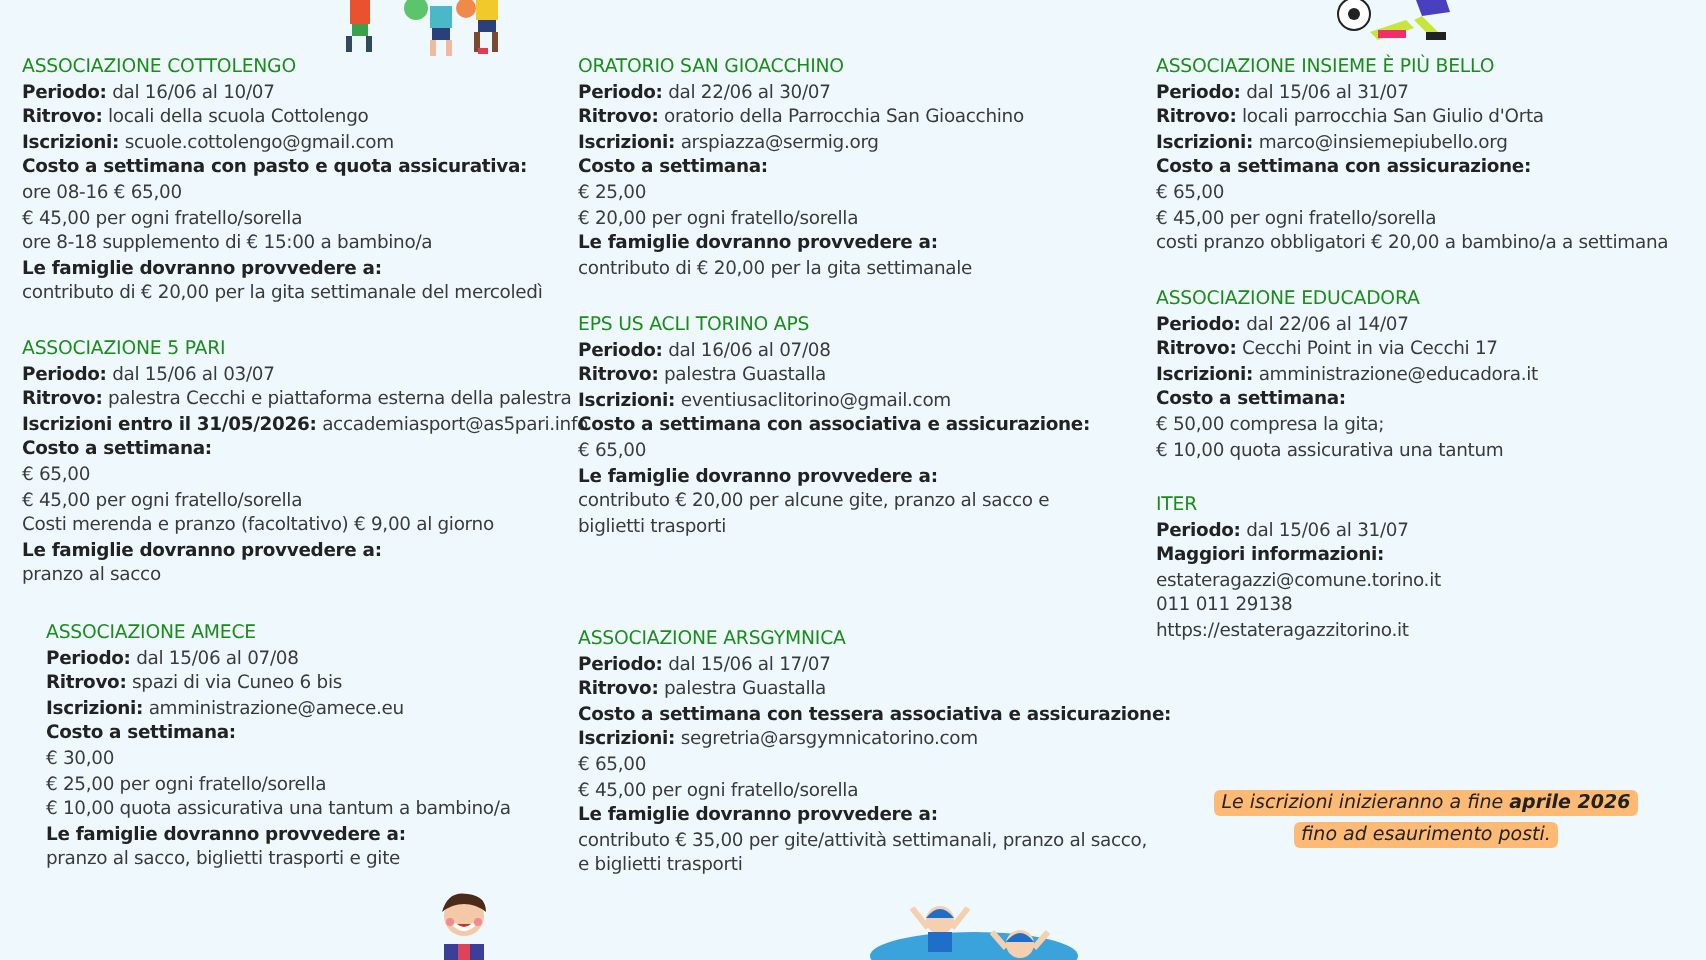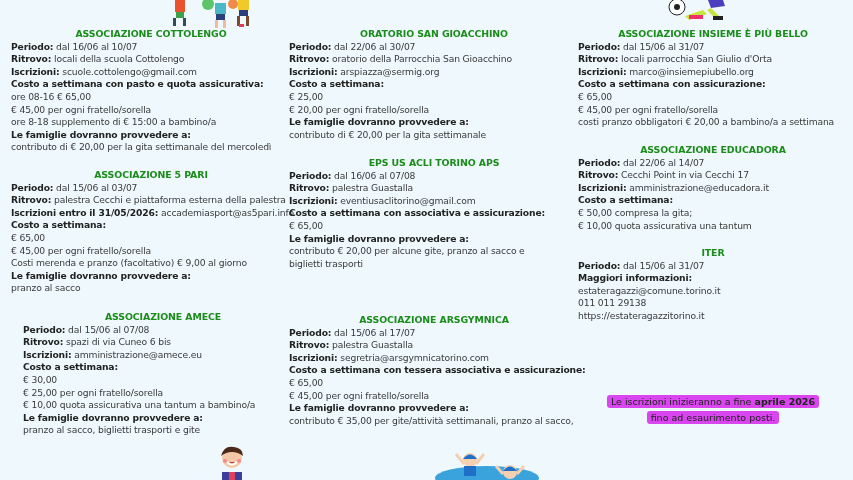--- a/index.html
+++ b/index.html
@@ -10,48 +10,48 @@
       color: #3a3a3a;
       position: relative;
     }
     .col { position: absolute; top: 0; }
     .col-1 { left: 11px; width: 280px; }
     .col-2 { left: 289px; width: 290px; }
     .col-3 { left: 578px; width: 270px; }
     .block { position: absolute; left: 0; width: 100%; }
     .block h2 {
       font-size: 9.4px;
-      font-weight: bold;
+      font-weight: normal;
       color: #1b8c1b;
       line-height: 12.6px;
       white-space: nowrap;
       letter-spacing: -0.1px;
-      text-align: center;
     }
     .line {
       font-size: 9.2px;
       line-height: 12.6px;
       white-space: nowrap;
       letter-spacing: -0.15px;
     }
     .line b { color: #222; font-weight: bold; }
     .illu { position: absolute; }
     .notice {
       position: absolute;
       left: 578px; top: 394px;
       width: 270px;
       text-align: center;
       font-size: 9.5px;
       line-height: 16px;
       color: #222;
     }
     .notice span.hl {
-      background: #d946ef;
+      background: #fdba74;
       padding: 1px 4px;
       border-radius: 3px;
+      font-style: italic;
     }
     .notice b { font-weight: bold; }
   </style>
 </head>
 <body>
 
 <svg class="illu" style="left:165px; top:0;" width="90" height="30" viewBox="0 0 90 30">
   <rect x="10" y="0" width="10" height="12" fill="#e9512f"></rect>
   <rect x="11" y="12" width="8" height="6" fill="#3aa14a"></rect>
   <rect x="8" y="18" width="3" height="8" fill="#2f4b5c"></rect>
@@ -165,26 +165,27 @@
     <div class="line"><b></b><span>€ 65,00</span></div>
     <div class="line"><b>Le famiglie dovranno provvedere a:</b><span></span></div>
     <div class="line"><b></b><span>contributo € 20,00 per alcune gite, pranzo al sacco e</span></div>
     <div class="line"><b></b><span>biglietti trasporti</span></div>
   </div>
 
   <div class="block" style="top:298px;margin-top:16px;">
     <h2>ASSOCIAZIONE ARSGYMNICA</h2>
     <div class="line"><b>Periodo:</b><span> dal 15/06 al 17/07</span></div>
     <div class="line"><b>Ritrovo:</b><span> palestra Guastalla</span></div>
+    <div class="line"><b>Costo a settimana con tessera associativa e assicurazione:</b><span></span></div>
     <div class="line"><b>Iscrizioni:</b><span> segretria@arsgymnicatorino.com</span></div>
-    <div class="line"><b>Costo a settimana con tessera associativa e assicurazione:</b><span></span></div>
     <div class="line"><b></b><span>€ 65,00</span></div>
     <div class="line"><b></b><span>€ 45,00 per ogni fratello/sorella</span></div>
     <div class="line"><b>Le famiglie dovranno provvedere a:</b><span></span></div>
     <div class="line"><b></b><span>contributo € 35,00 per gite/attività settimanali, pranzo al sacco,</span></div>
+    <div class="line"><b></b><span>e biglietti trasporti</span></div>
   </div>
 </div>
 
 <div class="col col-3">
   <div class="block" style="top:28px;">
     <h2>ASSOCIAZIONE INSIEME È PIÙ BELLO</h2>
     <div class="line"><b>Periodo:</b><span> dal 15/06 al 31/07</span></div>
     <div class="line"><b>Ritrovo:</b><span> locali parrocchia San Giulio d'Orta</span></div>
     <div class="line"><b>Iscrizioni:</b><span> marco@insiemepiubello.org</span></div>
     <div class="line"><b>Costo a settimana con assicurazione:</b><span></span></div>

